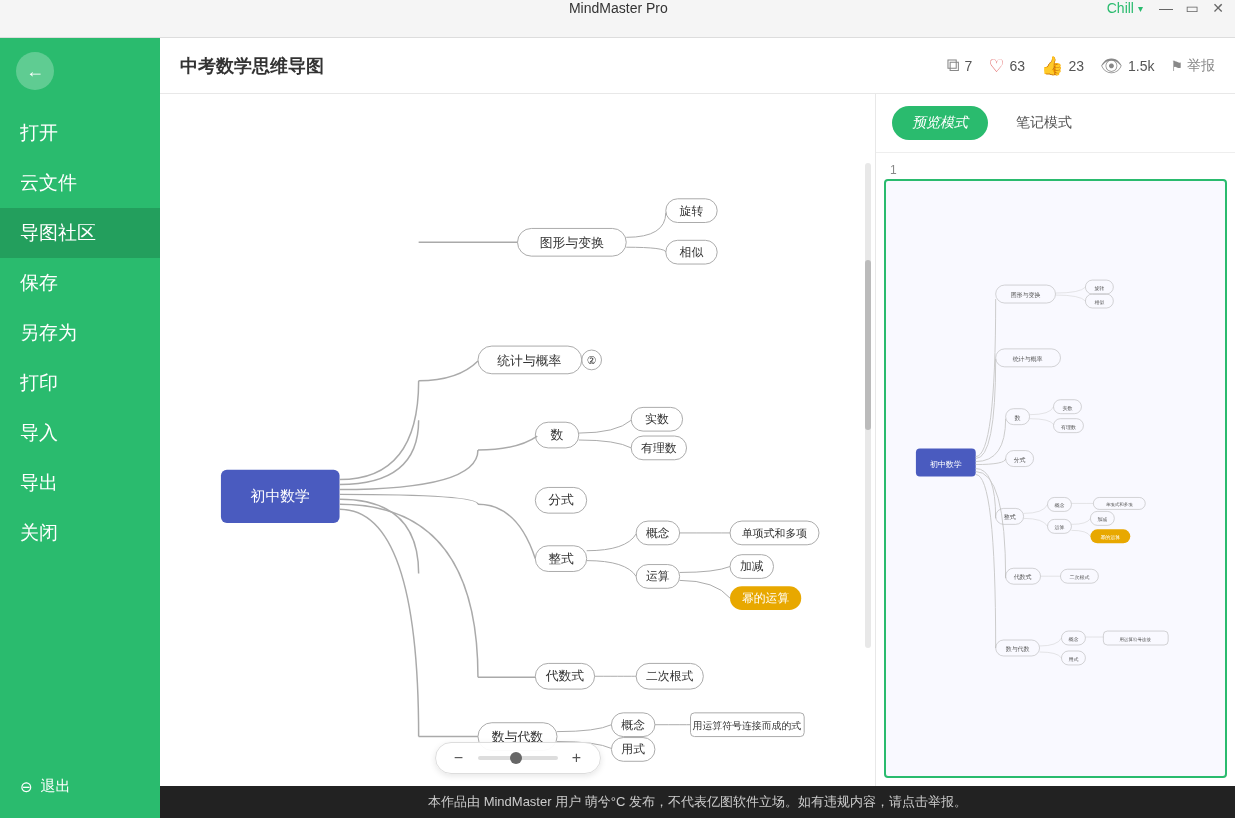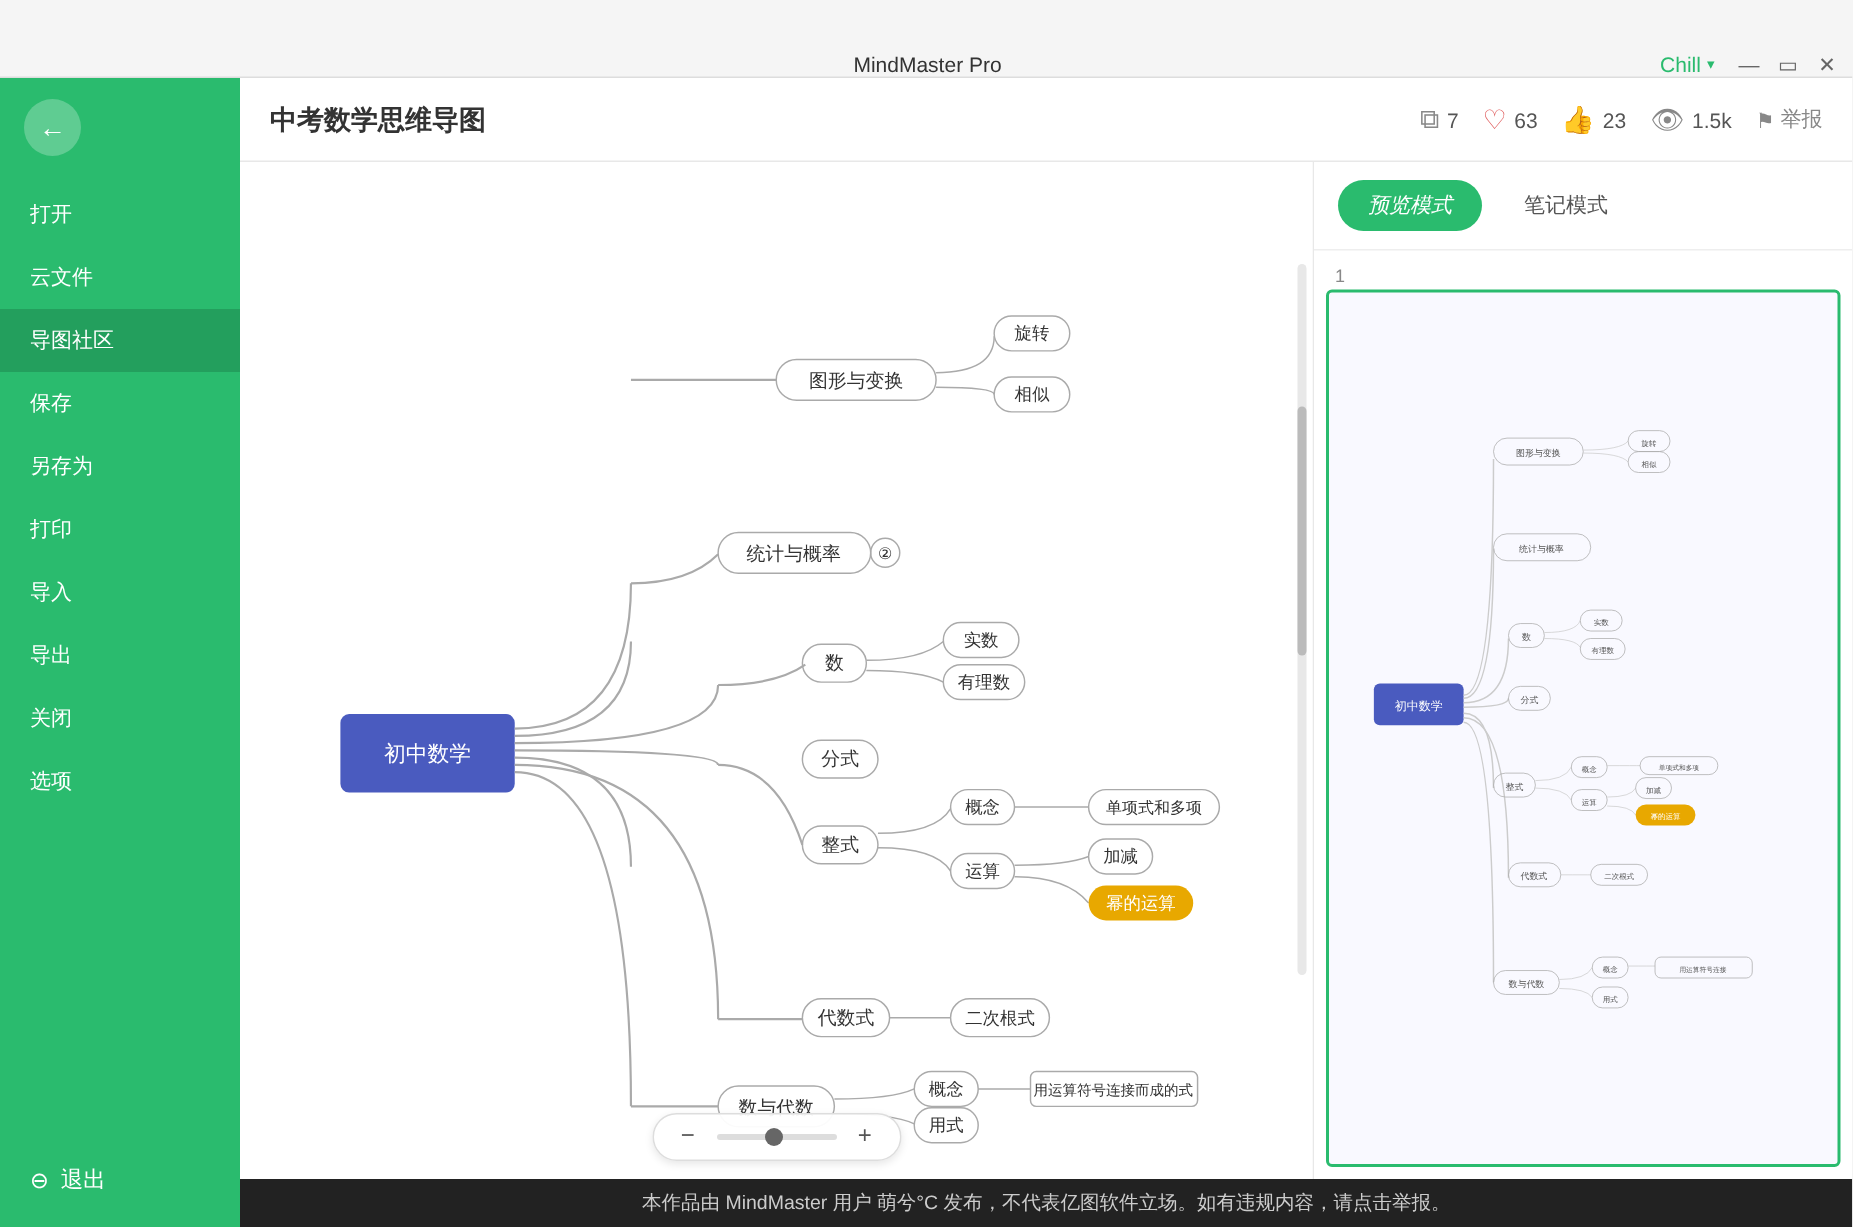--- a/index.html
+++ b/index.html
@@ -1,23 +1,23 @@
 <!DOCTYPE html>
 <html><head>
   <meta charset="utf-8">
   <style>
     * { box-sizing: border-box; margin: 0; padding: 0; }
     body { font-family: 'Microsoft YaHei', 'PingFang SC', sans-serif; background: #f0f0f0; width: 1235px; height: 818px; overflow: hidden; display: flex; flex-direction: column; }
 
     
     .titlebar {
-      height: 52px;
+      height: 38px;
       background: #f5f5f5;
       display: flex;
-      align-items: flex-end;
+      align-items: flex-start;
       justify-content: space-between;
       border-bottom: 1px solid #ddd;
       padding: 0 10px;
       flex-shrink: 0;
     }
     .titlebar-title {
       flex: 1;
       text-align: center;
       font-size: 14px;
       color: #333;
@@ -81,21 +81,21 @@
     }
     .sidebar-menu {
       flex: 1;
       display: flex;
       flex-direction: column;
       padding: 4px 0;
     }
     .sidebar-item {
       padding: 12px 20px;
       color: white;
-      font-size: 14px;
+      font-size: 19px;
       cursor: pointer;
       display: flex;
       align-items: flex-start;
       gap: 8px;
     }
     .sidebar-item.active { background: rgba(0,0,0,0.15); }
     .sidebar-exit {
       padding: 12px 20px;
       color: white;
       font-size: 15px;
@@ -355,23 +355,20 @@
         <span>打印</span>
       </div>
       <div class="sidebar-item">
         <span>导入</span>
       </div>
       <div class="sidebar-item">
         <span>导出</span>
       </div>
       <div class="sidebar-item">
         <span>关闭</span>
-      </div>
-      <div class="sidebar-item">
-        <span>选项</span>
       </div>
     </div>
     <div class="sidebar-exit">
       <span>⊖</span>
       <span>退出</span>
     </div>
   </div>
 
   <div class="content-area">
 

